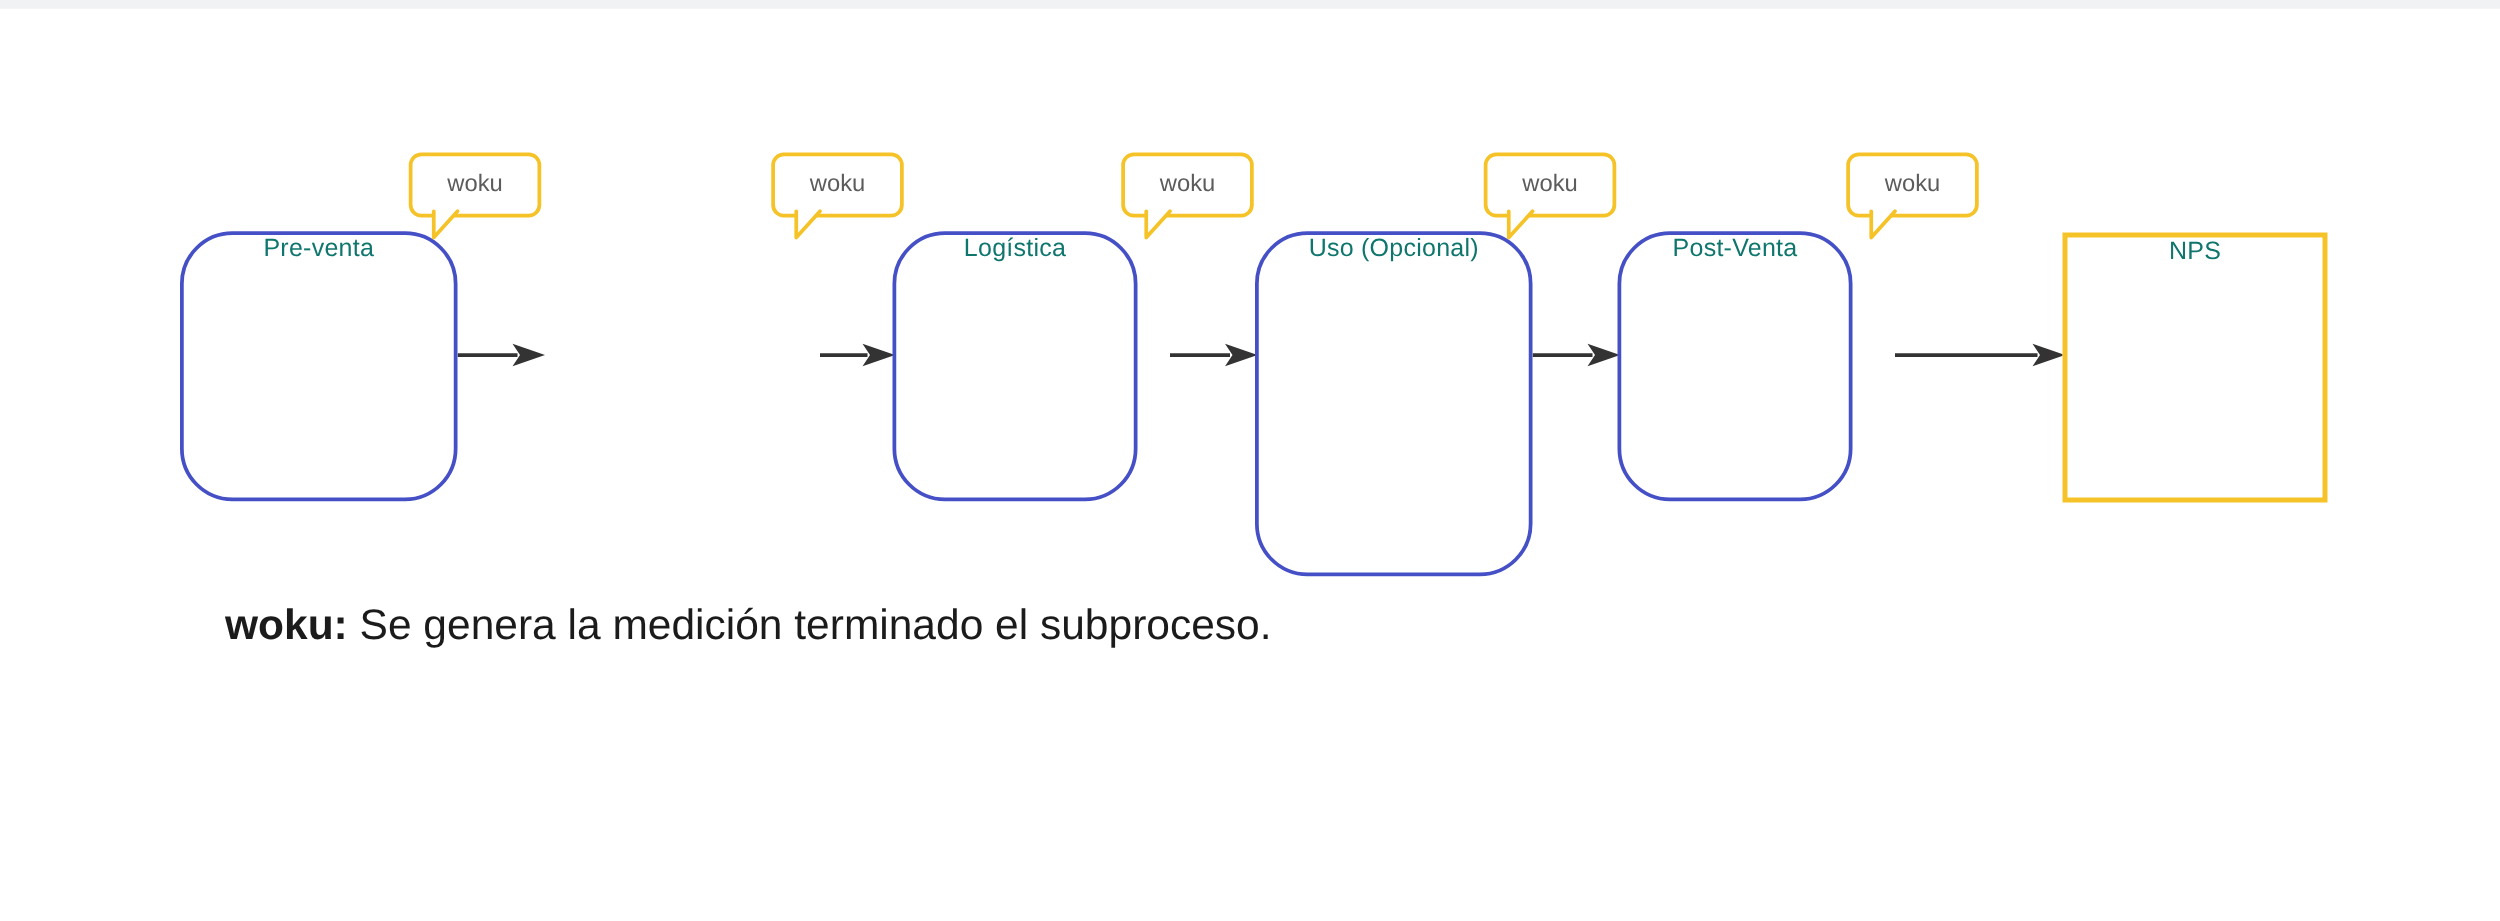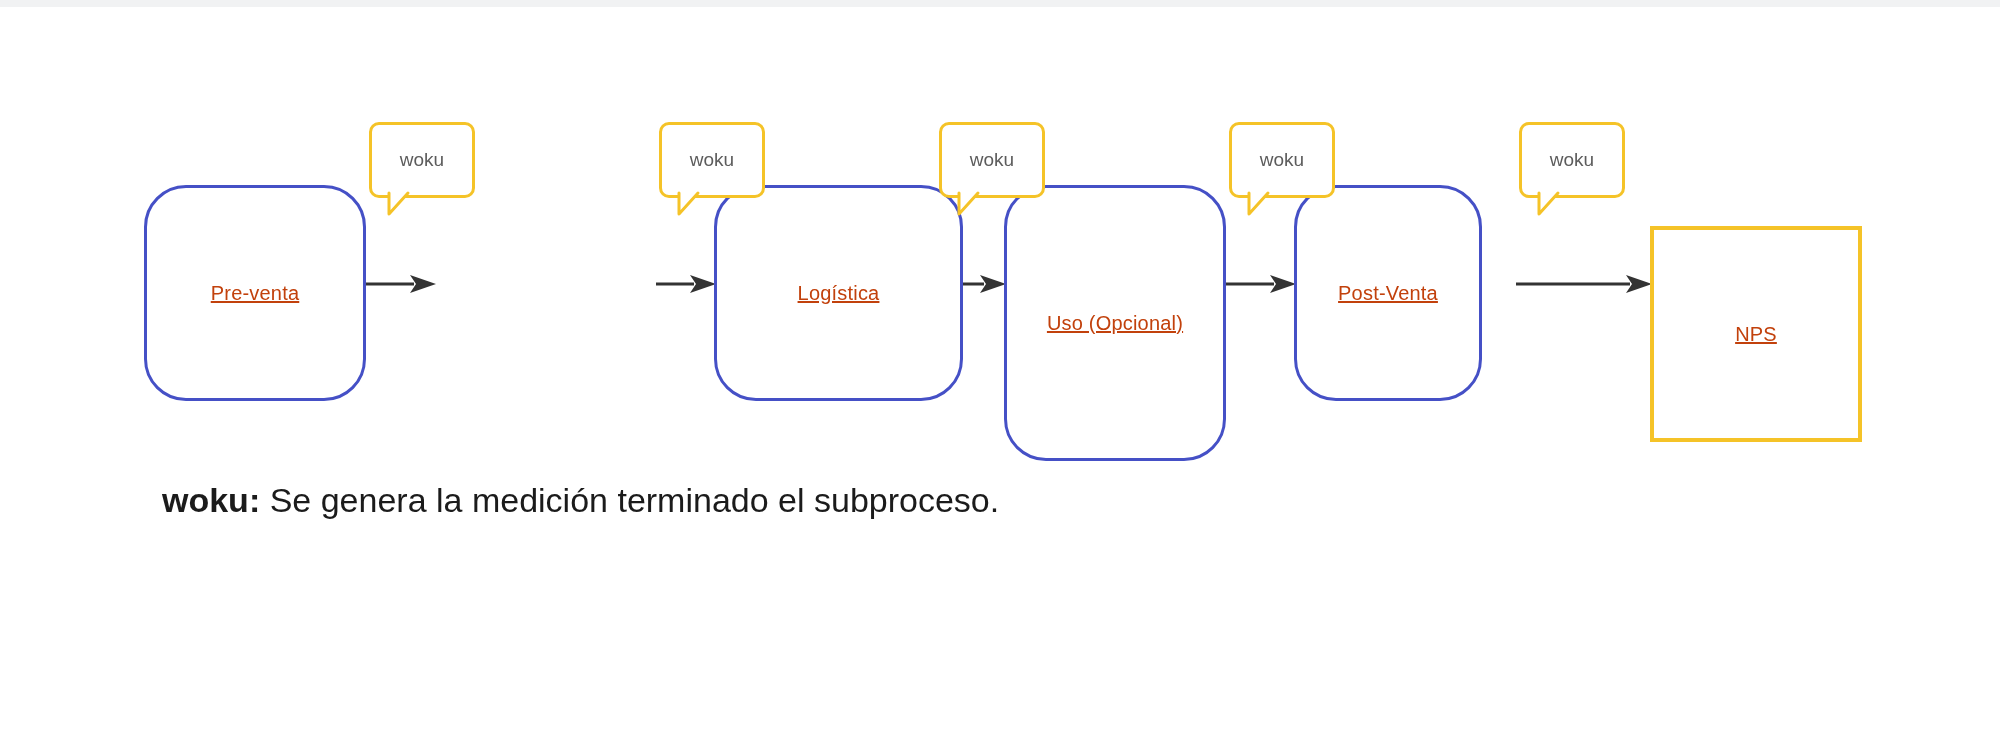--- a/index.html
+++ b/index.html
@@ -26,28 +26,27 @@
 
   
   #flow {
     position: absolute;
     left: 0; top: 0;
     width: 2000px; height: 430px;
   }
   .node {
     position: absolute;
     display: flex;
-    align-items: center;
+    align-items: flex-start;
     justify-content: center;
     background: #ffffff;
     font-size: 20px;
-    color: #c2410c;
+    color: #0f766e;
     letter-spacing: .2px;
     white-space: nowrap;
-    text-decoration: underline;
   }
   .node.process {
     border: 3px solid #4550c6;
     border-radius: 42px;
   }
   .node.nps {
     border: 4px solid #f5c328;
     border-radius: 0;
   }
 
@@ -55,45 +54,44 @@
   .arrow {
     position: absolute;
     height: 22px;
     display: block;
   }
 
   
   .bubble {
     position: absolute;
     width: 106px;
-    height: 76px;
+    height: 52px;
     border: 3px solid #f5c328;
     border-radius: 10px;
     background: #ffffff;
     display: flex;
     align-items: center;
     justify-content: center;
     font-size: 19px;
     color: #5c5c5c;
     z-index: 5;
-    margin-left: 42px;
   }
   .bubble .tail {
     position: absolute;
     left: 16px;
     bottom: -21px;
     width: 30px;
     height: 24px;
     overflow: visible;
   }
 
   
   #legend {
     position: absolute;
-    left: 162px;
+    left: 180px;
     top: 470px;
     width: 1700px;
   }
   .legend-line {
     font-size: 34px;
     line-height: 1.82;
     color: #1b1b1b;
     font-family: "Liberation Sans", sans-serif;
     white-space: nowrap;
   }
@@ -133,33 +131,33 @@
     <svg class="arrow" style="left:1516px; top:273px; width:138px; height:22px;" viewBox="0 0 138 22">
       <line x1="0" y1="11" x2="114" y2="11" stroke="#333333" stroke-width="3"></line>
       <polygon points="110,2 136,11 110,20 116,11" fill="#333333"></polygon>
     </svg>
 
     <div class="node process" style="left:144px; top:185px; width:222px; height:216px;">
       <span>Pre-venta</span>
     </div>
 
 
-    <div class="node process" style="left:714px; top:185px; width:249px; height:216px;">
+    <div class="node process" style="left:714px; top:185px; width:196px; height:216px;">
       <span>Logística</span>
     </div>
 
     <div class="node process" style="left:1004px; top:185px; width:222px; height:276px;">
       <span>Uso (Opcional)</span>
     </div>
 
     <div class="node process" style="left:1294px; top:185px; width:188px; height:216px;">
       <span>Post-Venta</span>
     </div>
 
-    <div class="node nps" style="left:1650px; top:186px; width:212px; height:216px;margin-top:40px;">
+    <div class="node nps" style="left:1650px; top:186px; width:212px; height:216px;">
       <span>NPS</span>
     </div>
 
     <div class="bubble" style="left:327px; top:122px;">
       <span>woku</span>
       <svg class="tail" viewBox="0 0 30 24">
         <path d="M1,0 L1,22 L20,1 Z" fill="#ffffff" stroke="none"></path>
         <path d="M1,1 L1,22 L20,1" fill="none" stroke="#f5c328" stroke-width="3" stroke-linejoin="round" stroke-linecap="round"></path>
       </svg>
     </div>

